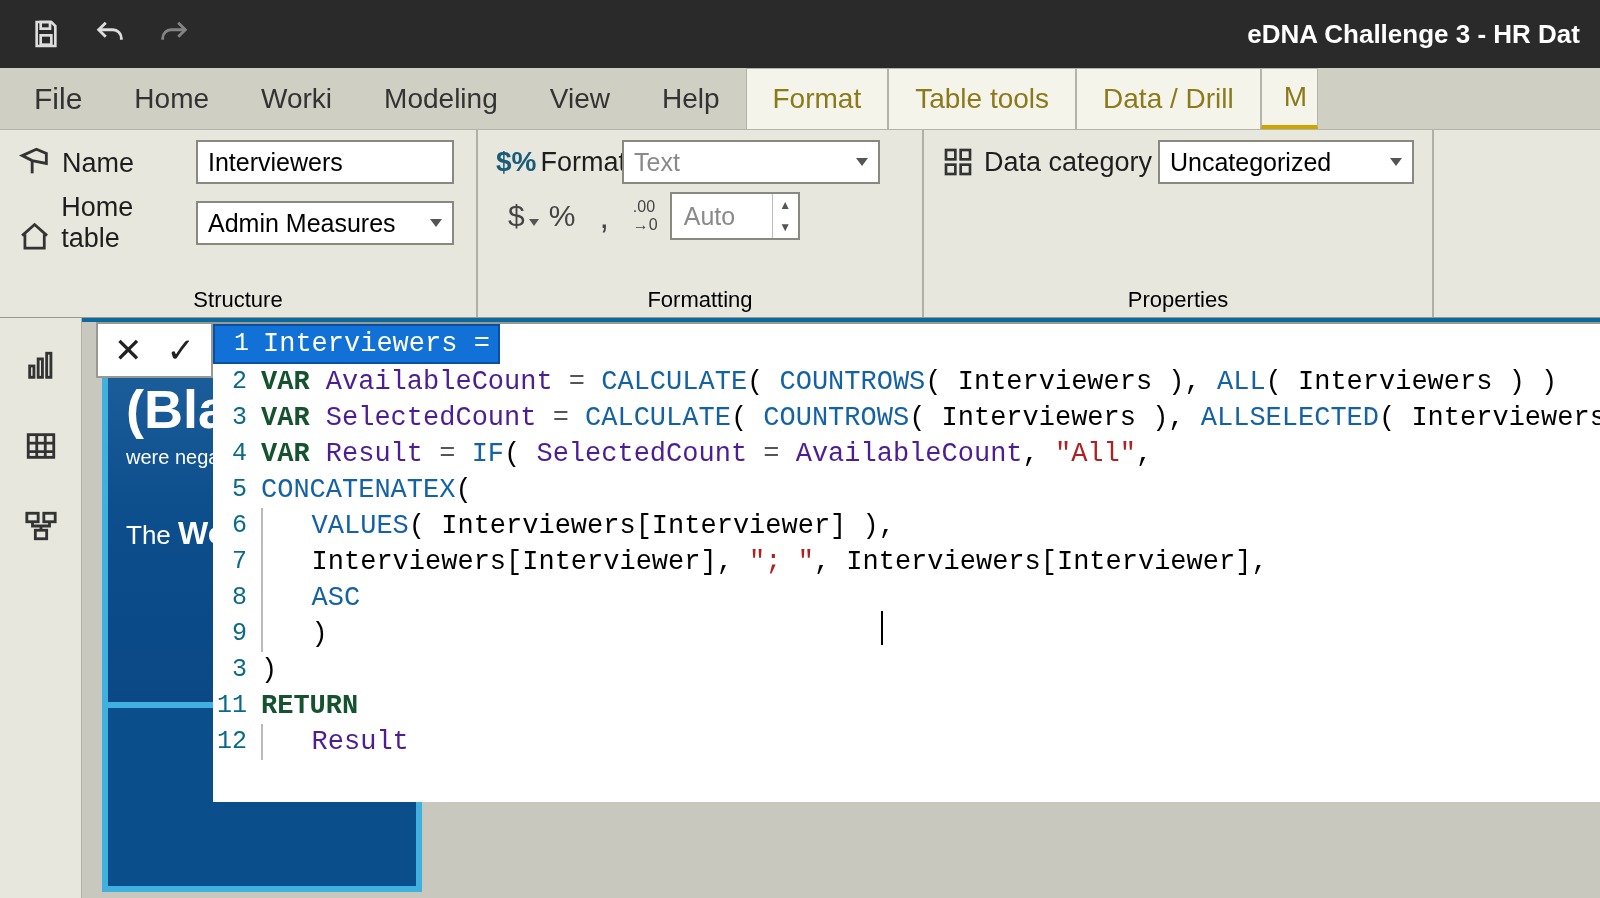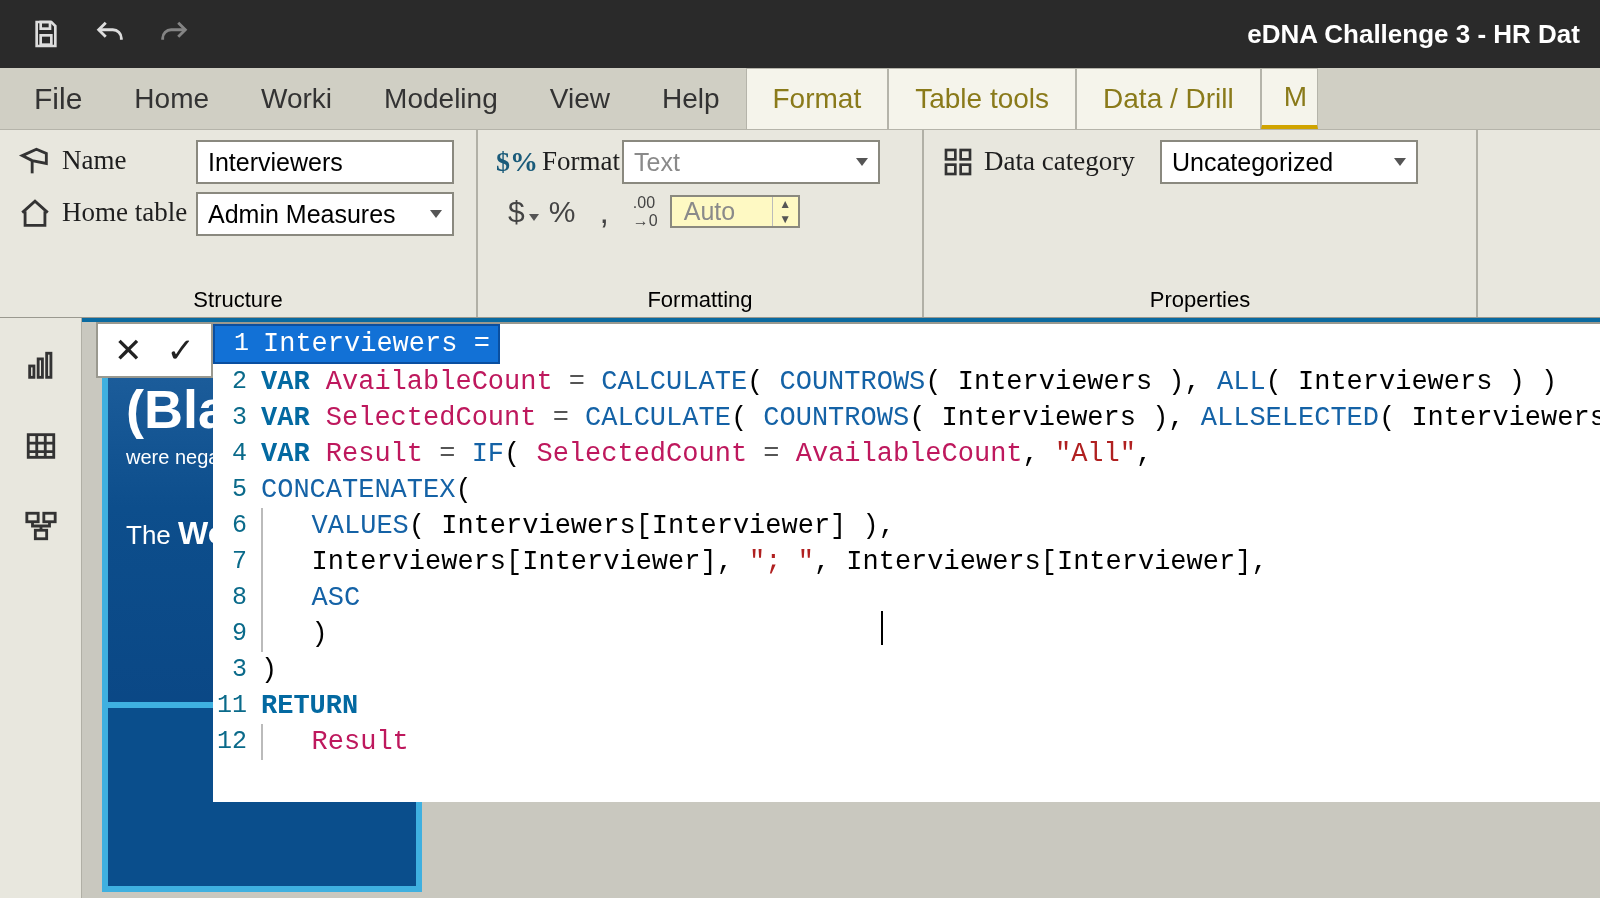--- a/index.html
+++ b/index.html
@@ -82,22 +82,21 @@
     text-align: center;
     color: #000000;
     font-size: 22px;
     margin-top: auto;
   }
   .row { display: flex; align-items: center; margin-bottom: 8px; }
   .r-label {
     font-size: 27px;
     color: #1e1e1e;
     display: flex;
-    align-items: flex-start;
-    font-family: Liberation Serif, serif;
+    align-items: flex-end;
   }
   .r-label svg { margin-right: 10px; }
   .r-input {
     height: 44px;
     border: 2px solid #8a897f;
     background: #fff;
     font-size: 25px;
     padding: 0 10px;
     font-family: inherit;
   }
@@ -130,23 +129,23 @@
   .fmt-btn.small-caret::after {
     content: "";
     position: absolute;
     right: -2px; top: 58%;
     width: 0; height: 0;
     border-left: 5px solid transparent;
     border-right: 5px solid transparent;
     border-top: 7px solid #555;
   }
   .spinner {
-    width: 130px; height: 33px;
+    width: 130px; height: 48px;
     border: 2px solid #8a897f;
-    background: #fef9c3;
+    background: #ffffff;
     position: relative;
     display: flex; align-items: center;
     padding-left: 12px;
     color: #8a8a8a;
     font-size: 25px;
   }
   .spinner .arrows {
     position: absolute; right: 0; top: 0; bottom: 0; width: 26px;
     border-left: 1px solid #bbb;
     display: flex; flex-direction: column;
@@ -247,22 +246,22 @@
     text-align: right;
     padding-right: 8px;
     background: #fff;
     user-select: none;
     font-size: 25px;
   }
   .code {
     white-space: pre;
     padding-left: 6px;
   }
-  .k-var { color: #0369a1; font-weight: 600; }
-  .k-id  { color: #be185d; }
+  .k-var { color: #14532d; font-weight: 600; }
+  .k-id  { color: #4c1d95; }
   .k-fn  { color: #1462a6; }
   .k-str { color: #b02020; }
   .k-op  { color: #555; }
 
   .text-cursor {
     position: absolute;
     width: 2px; height: 34px;
     background: #000;
   }
 </style>
@@ -348,21 +347,21 @@
         <span>Auto</span>
         <div class="arrows">
             <div>▲</div>
             <div>▼</div>
           </div>
       </div>
     </div>
     <div class="group-label">Formatting</div>
   </div>
 
-  <div class="ribbon-group" style="width:554px">
+  <div class="ribbon-group" style="width:510px">
     <div class="row">
       <div class="r-label" style="width:218px">
         <svg width="32" height="32" viewBox="0 0 24 24" fill="none" stroke="#333" stroke-width="2">
             <rect x="3" y="3" width="7" height="7"></rect>
             <rect x="14" y="3" width="7" height="7"></rect>
             <rect x="3" y="14" width="7" height="7"></rect>
             <rect x="14" y="14" width="7" height="7"></rect>
           </svg>
         <span>Data category</span>
       </div>

